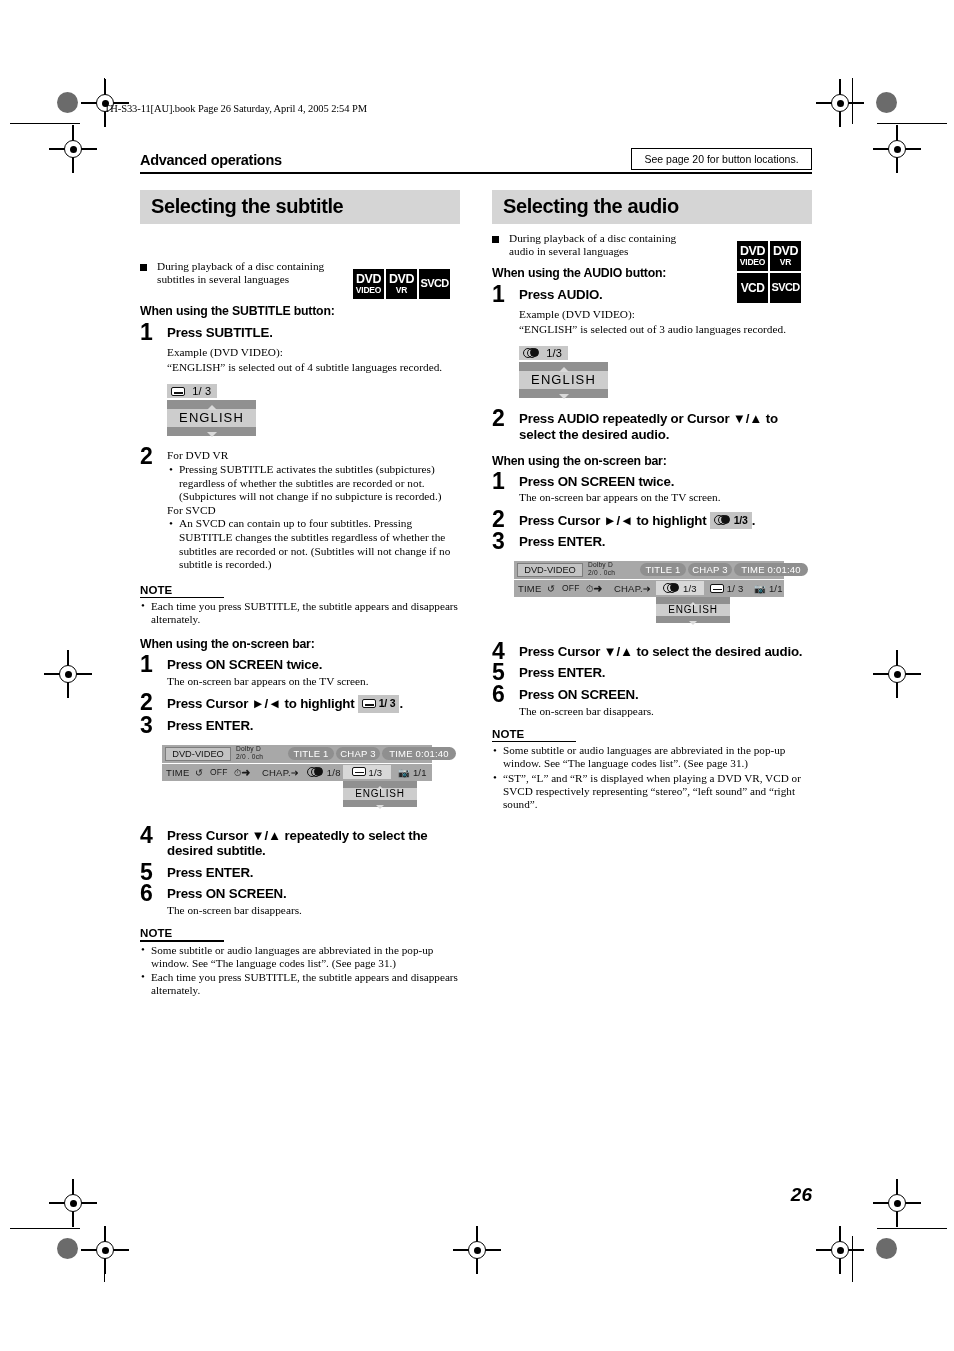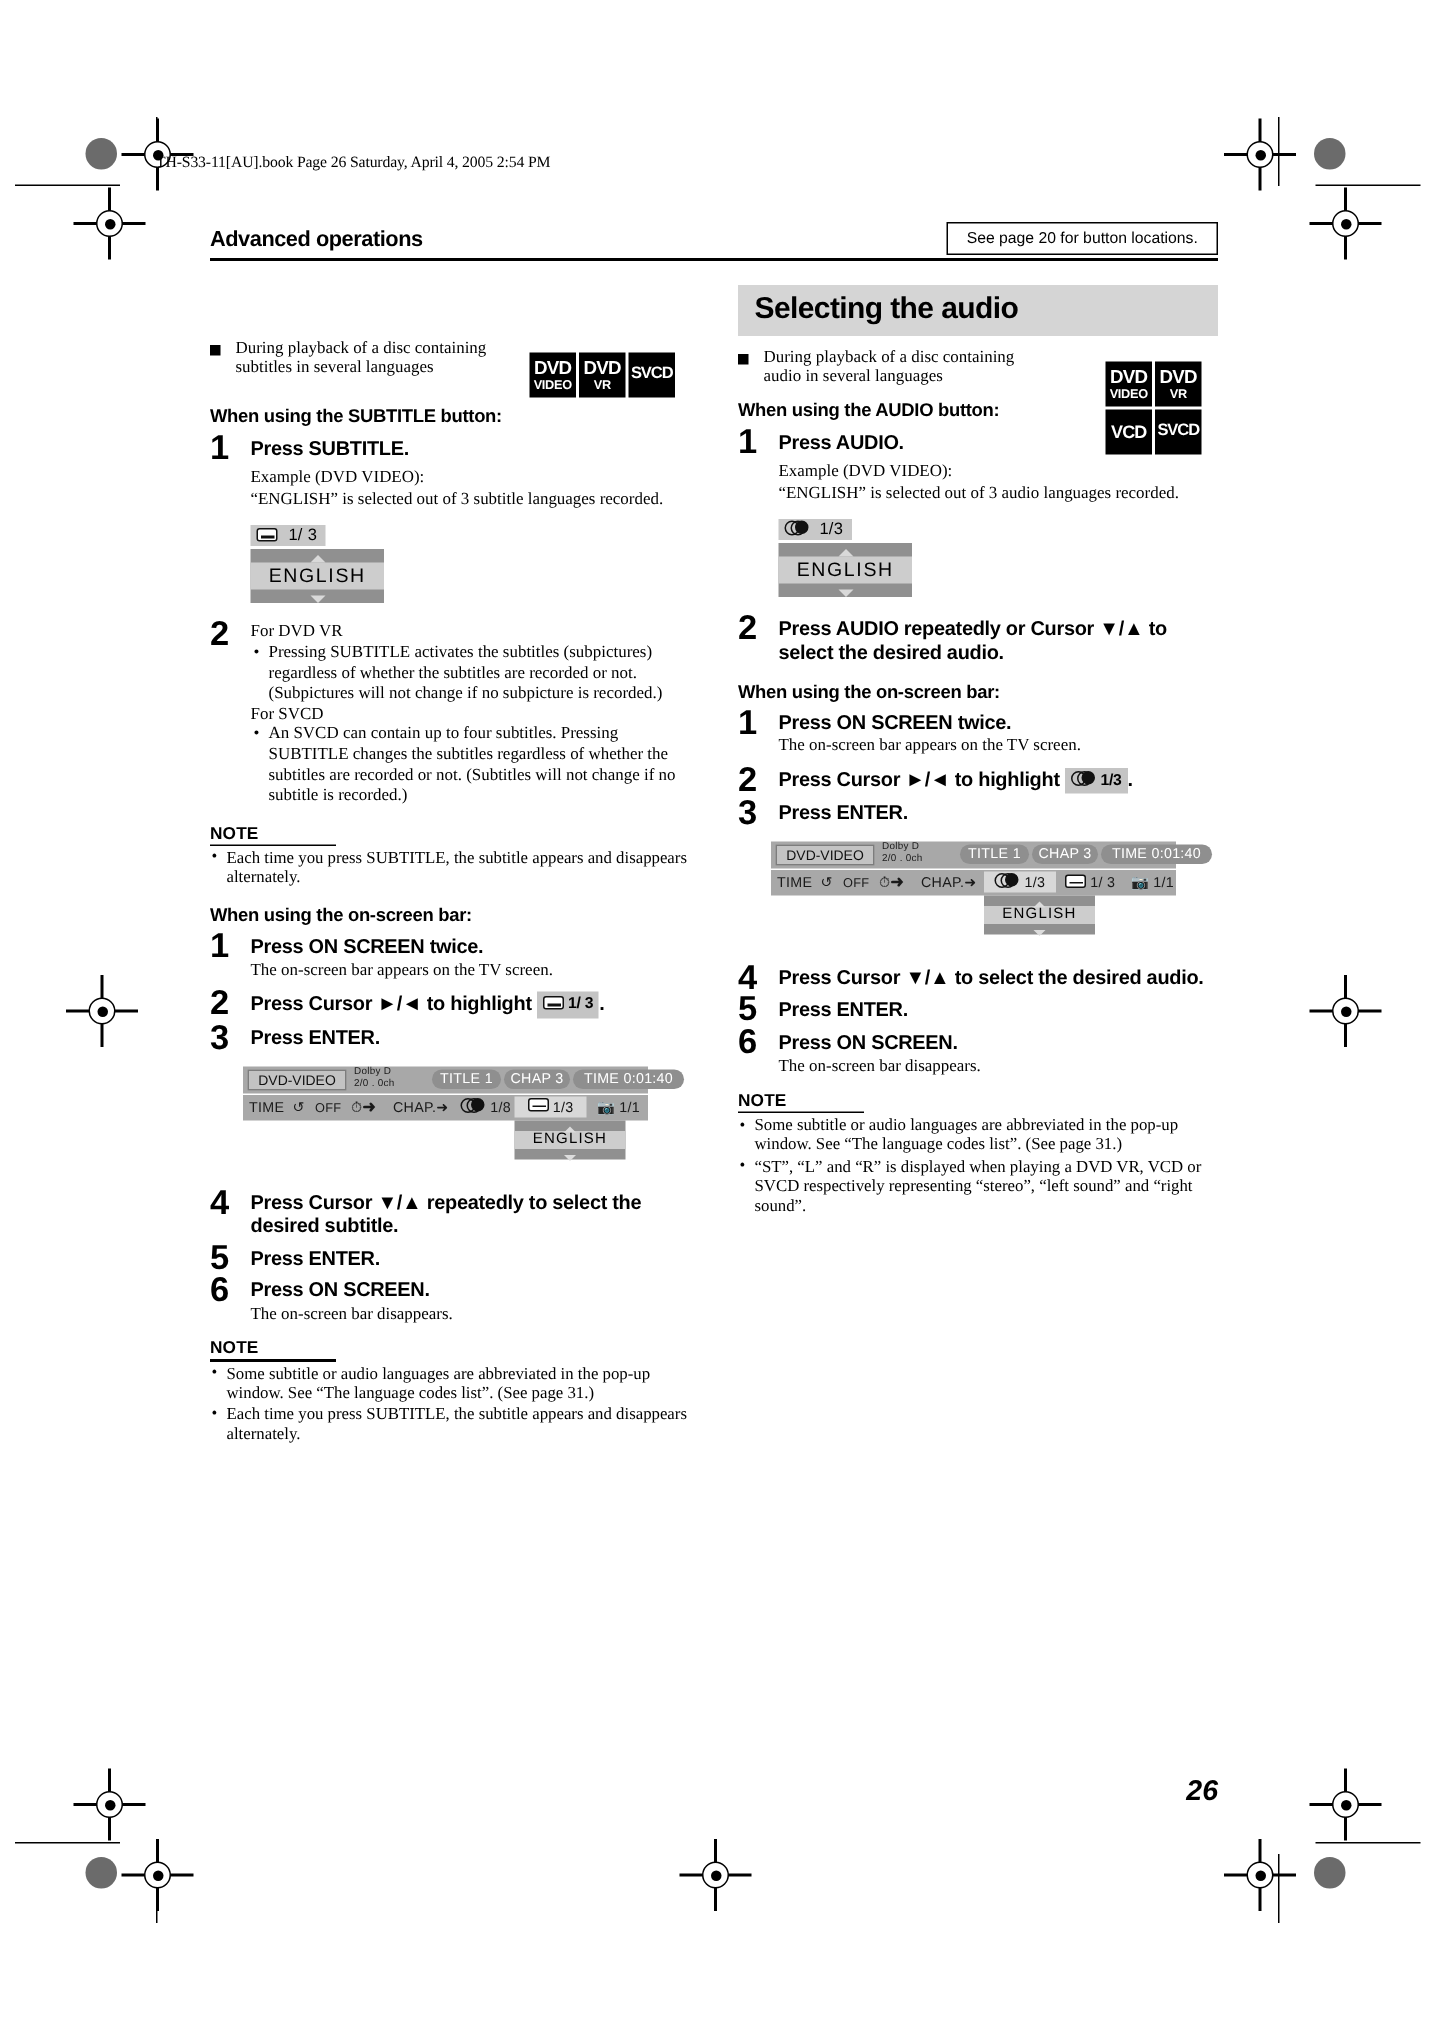--- a/index.html
+++ b/index.html
@@ -235,20 +235,23 @@
     <div class="dot"></div>
 </div>
 
 <div class="headerline">TH-S33-11[AU].book  Page 26  Saturday, April 4, 2005  2:54 PM</div>
 <div class="section-title">Advanced operations</div>
 <div class="rule"></div>
 <div class="seepage">See page 20 for button locations.</div>
 
 <div class="col left">
 
+  <div class="chapbar">
+    <h1>Selecting the subtitle</h1>
+  </div>
 
   <div style="position:relative; height:44px;margin-top:36px;">
     <div class="leadin" style="width:192px;">
       <span class="sq"></span>
       <span>During playback of a disc containing subtitles in several languages</span>
     </div>
     <div class="badges" style="right:10px; top:9px;">
       <div class="badge">
         <div class="b1">DVD</div>
         <div class="b2">VIDEO</div>
@@ -262,21 +265,21 @@
       </div>
     </div>
   </div>
 
   <div class="subhead" style="margin-bottom:7px;">When using the SUBTITLE button:</div>
 
   <div class="step" style="margin-bottom:4px;">
     <span class="num">1</span>
     <div class="txt">Press SUBTITLE.</div>
     <div class="sub" style="margin-top:5px;">Example (DVD VIDEO):</div>
-    <div class="sub">“ENGLISH” is selected out of 3 subtitle languages recorded.</div>
+    <div class="sub">“ENGLISH” is selected out of 4 subtitle languages recorded.</div>
 
     <div class="osd-pop" style="margin-top:7px;">
       <div class="tag">
         <span class="ic-sub"></span>
         <span style="margin-left:4px;">1/ 3</span>
       </div>
       <div class="win">
         <div class="arrow-row"><span class="tri-up"></span></div>
         <div class="eng">ENGLISH</div>
         <div class="arrow-row"><span class="tri-dn"></span></div>

